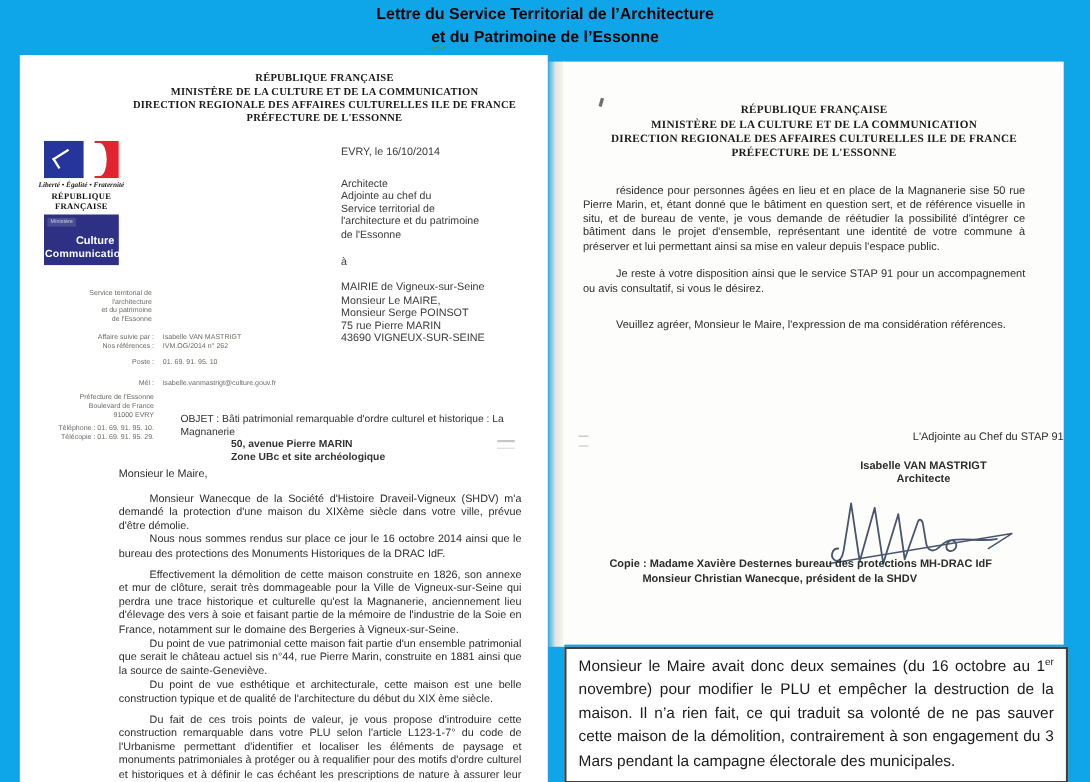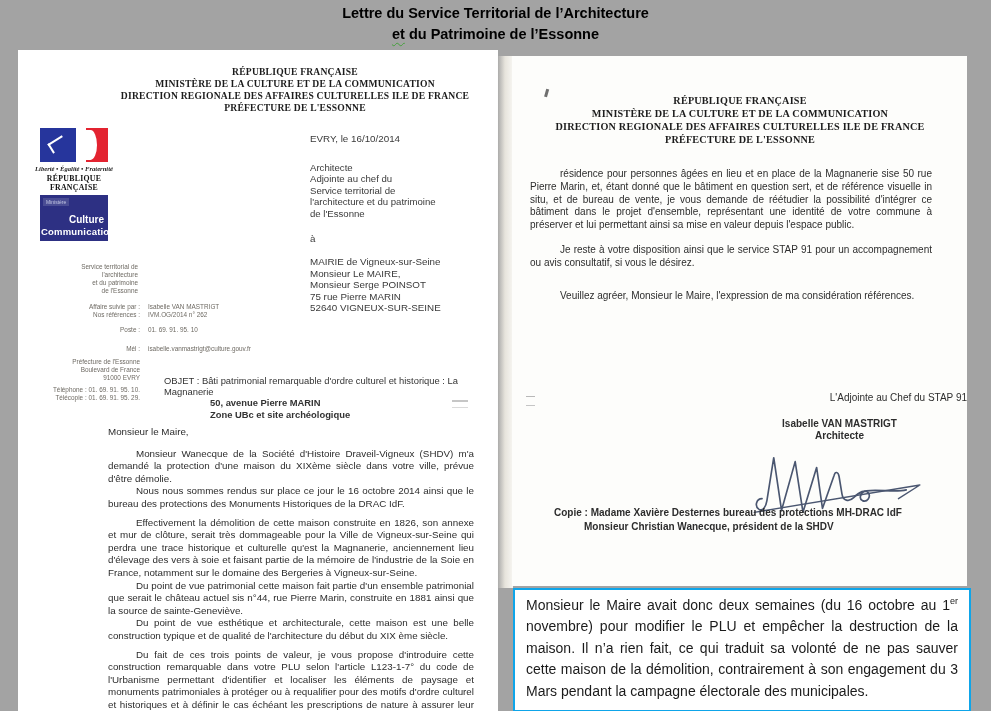--- a/index.html
+++ b/index.html
@@ -1,17 +1,17 @@
 <!DOCTYPE html>
 <html><head>
 <meta charset="utf-8">
 <style>
   html,body{margin:0;padding:0;}
   body{width:991px;height:711px;background:#ffffff;font-family:"Liberation Sans",sans-serif;position:relative;overflow:hidden;}
-  #canvas{position:absolute;inset:0;width:991px;height:711px;background:#a3a3a3;}
+  #canvas{position:absolute;inset:0;width:991px;height:711px;background:#0ea5e9;}
 
   
   .title{position:absolute;top:3px;left:0;width:100%;text-align:center;font-weight:bold;font-size:14.5px;line-height:21px;color:#000;}
   .wavy{text-decoration:underline;text-decoration-style:wavy;text-decoration-color:#44a03b;text-decoration-thickness:1px;text-underline-offset:3px;}
 
   
   .page-left{position:absolute;left:18px;top:50px;width:480px;height:661px;background:#fff;}
   .hdr-left{position:absolute;left:57px;top:16px;width:440px;text-align:center;font-family:"Liberation Serif",serif;font-weight:bold;font-size:9.6px;line-height:12px;color:#1c1c1c;letter-spacing:0.2px;}
   .date-line{position:absolute;left:292px;top:83px;font-size:9.8px;color:#3a3a3a;}
   .sender{position:absolute;left:292px;top:112px;font-size:9.6px;line-height:11.4px;color:#3a3a3a;}
@@ -58,21 +58,21 @@
   .rp3{margin-top:12px !important;}
   .rclose{margin-top:20px !important;}
   .sign-title{position:absolute;left:200px;top:336px;width:255px;text-align:right;font-size:10px;color:#2d2d2d;}
   .sign-name{position:absolute;left:200px;top:361px;width:255px;text-align:center;font-weight:bold;font-size:10px;line-height:13px;color:#2d2d2d;}
   .sign-role{position:absolute;left:200px;top:374px;width:255px;text-align:center;font-weight:bold;font-size:10px;color:#2d2d2d;}
   .signature{position:absolute;left:238px;top:392px;width:180px;height:76px;}
   .copy{position:absolute;left:42px;top:450px;font-size:10px;font-weight:600;color:#2d2d2d;line-height:13.5px;}
   .copy-l2{padding-left:30px;}
 
   
-  .caption{position:absolute;left:513px;top:588px;width:432px;border:2px solid #0ea5e9;padding:5px 11px 8px 11px;font-size:14px;line-height:21.4px;text-align:justify;color:#1b1b1b;background:#fff;}
+  .caption{position:absolute;left:513px;top:588px;width:432px;border:2px solid #404040;padding:5px 11px 8px 11px;font-size:14px;line-height:21.4px;text-align:justify;color:#1b1b1b;background:#fff;}
   .caption sup{font-size:9px;line-height:0;vertical-align:super;}
 
   
   .art1{position:absolute;left:452px;top:400px;width:16px;height:5px;border-top:2px solid #c6c6c6;border-bottom:1px solid #dadada;}
   .art2{position:absolute;left:545px;top:90px;width:7px;height:8px;border-left:3px solid #6f6f6f;transform:rotate(16deg);}
   .art3{position:absolute;left:526px;top:396px;width:9px;height:8px;border-top:1px solid #b8b8b8;border-bottom:1px solid #c5c5c5;}
 </style>
 </head>
 <body>
 
@@ -102,21 +102,21 @@
       <div>de l'Essonne</div>
     </div>
 
     <div class="to-label">à</div>
 
     <div class="recipient">
       <div>MAIRIE de Vigneux-sur-Seine</div>
       <div>Monsieur Le MAIRE,</div>
       <div>Monsieur Serge POINSOT</div>
       <div>75 rue Pierre MARIN</div>
-      <div>52640 VIGNEUX-SUR-SEINE</div>
+      <div>43690 VIGNEUX-SUR-SEINE</div>
     </div>
 
     <div class="flag">
       <div class="flag-blue"></div>
       <div class="flag-white"></div>
       <div class="flag-red"></div>
     </div>
     <div class="motto">Liberté • Égalité • Fraternité</div>
     <div class="rfname">RÉPUBLIQUE FRANÇAISE</div>
 

